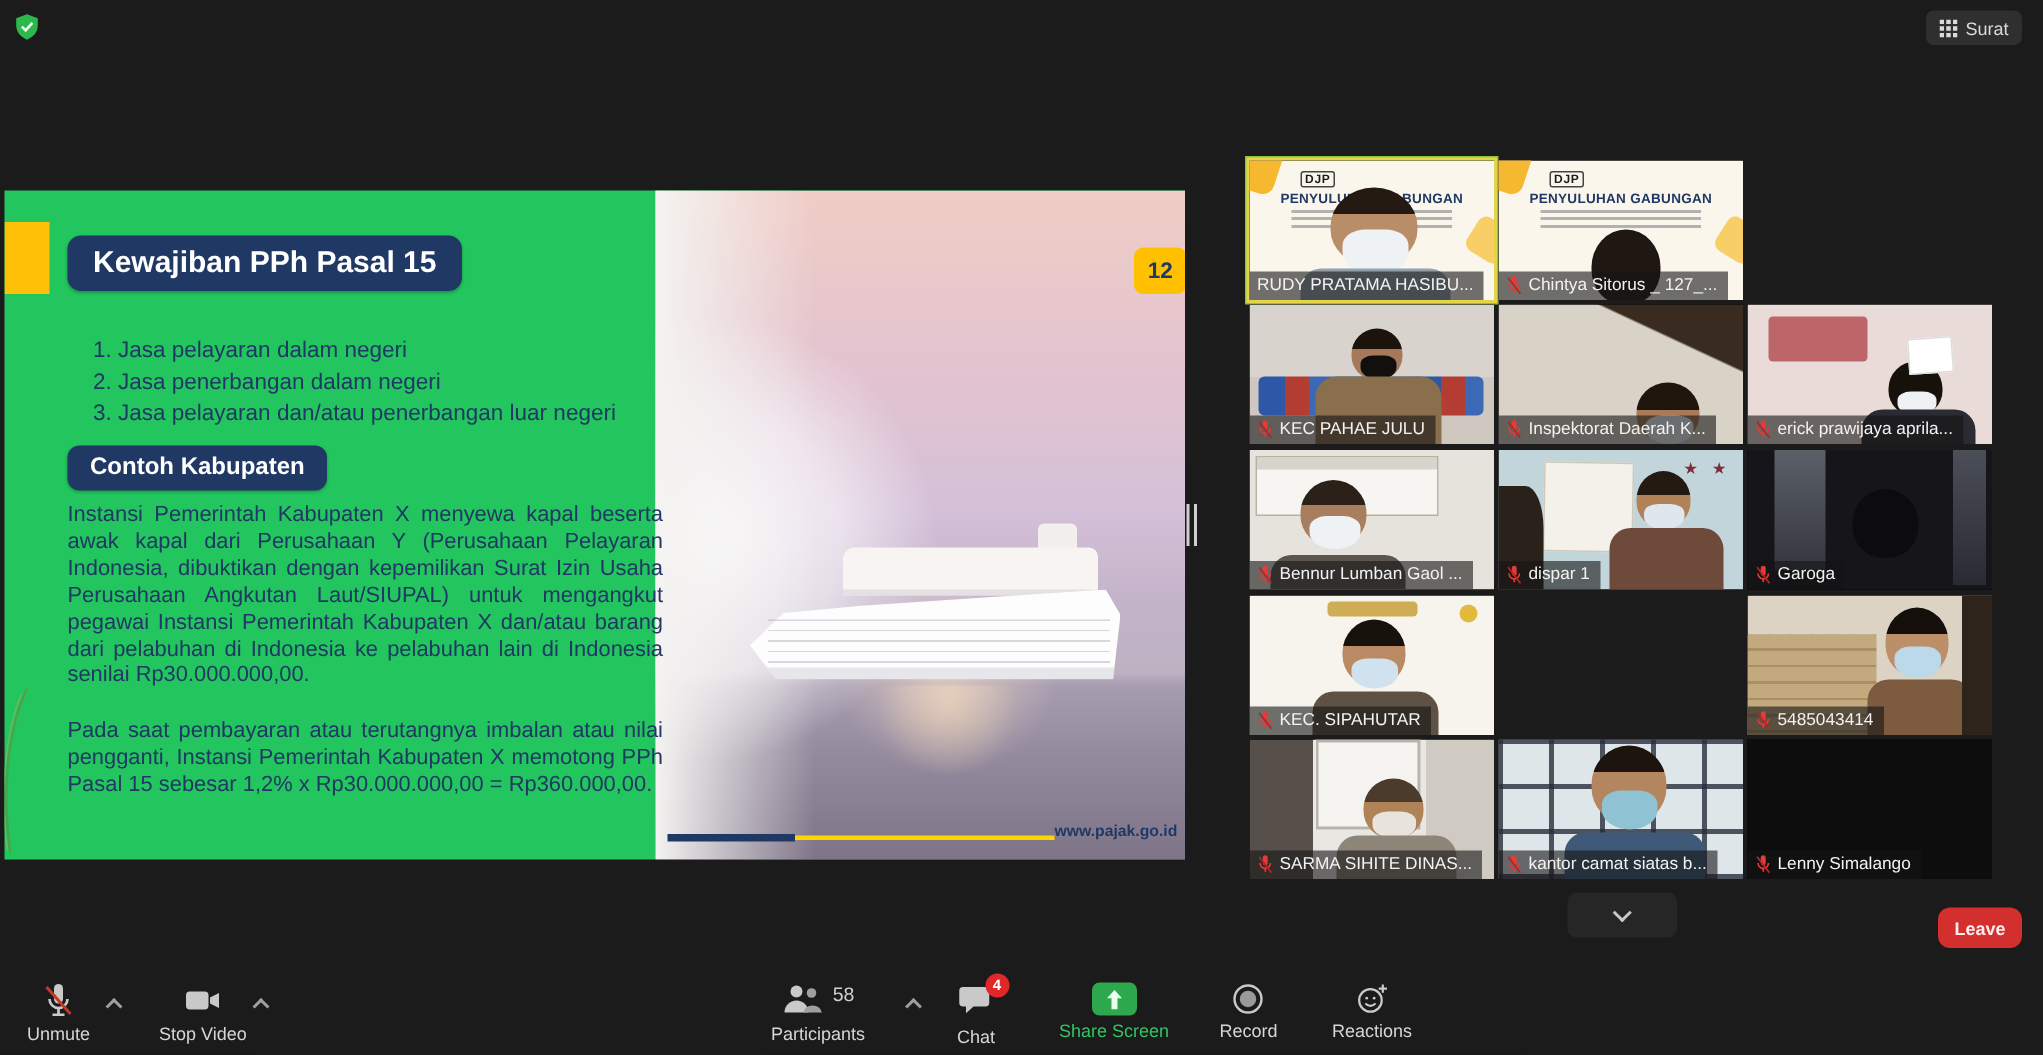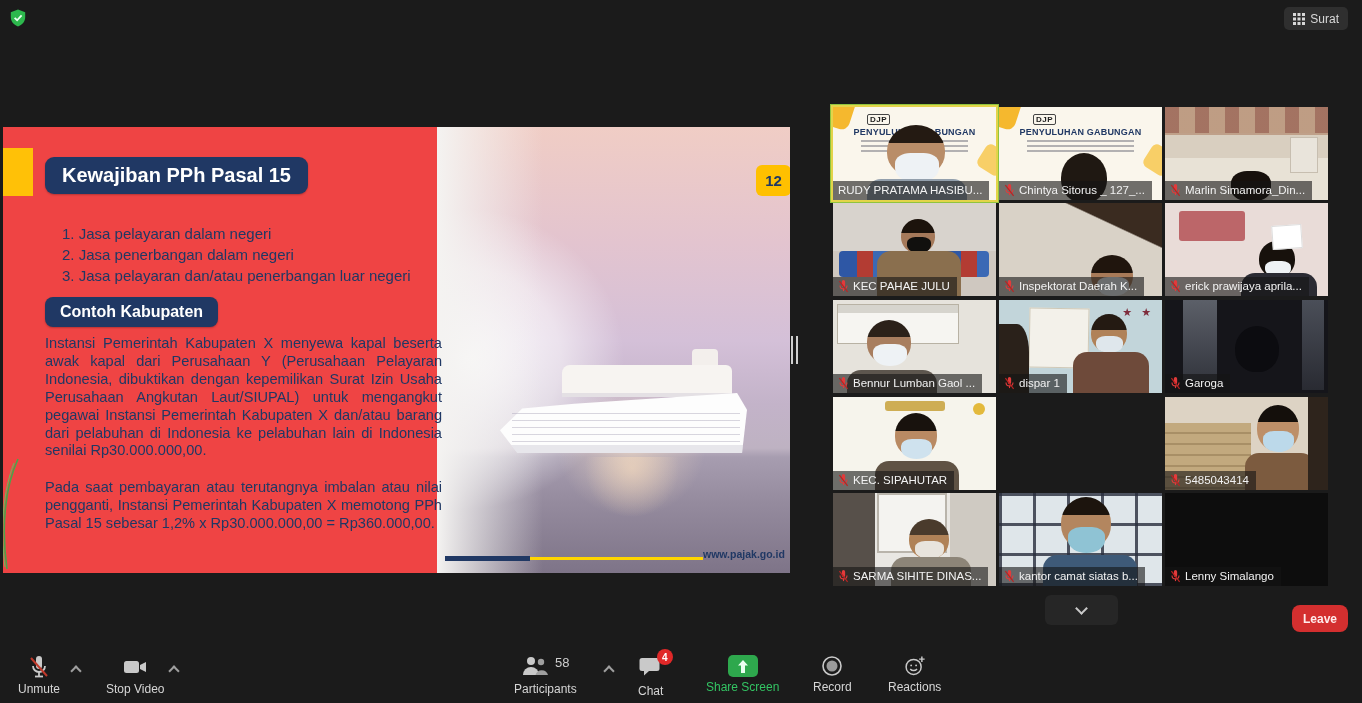--- a/index.html
+++ b/index.html
@@ -8,21 +8,21 @@
   .abs { position:absolute; }
   #stage { position:relative; width:1362px; height:703px; background:#1b1b1b; }
 
   
   #shield { left:9px; top:9px; width:18px; height:18px; }
   #view-btn { right:14px; top:7px; height:23px; background:#2f2f2f; border-radius:5px;
               display:flex; align-items:center; gap:5px; padding:0 9px; color:#d9d9d9;
               font-size:12px; cursor:pointer; }
 
   
-  #slide { left:3px; top:127px; width:787px; height:446px; background:#ef4444; overflow:hidden; }
+  #slide { left:3px; top:127px; width:787px; height:446px; background:#22c55e; overflow:hidden; }
   #slide .yellow-sq { left:0; top:21px; width:30px; height:48px; background:#ffc107; }
   .navy-pill { background:#203864; color:#fff; border-radius:9px; font-weight:bold;
                display:inline-flex; align-items:center; box-shadow:0 1px 2px rgba(0,0,0,.25); }
   #slide-title { left:42px; top:30px; height:37px; padding:0 17px; font-size:20px; }
   #page-badge { left:753px; top:38px; width:35px; height:31px; background:#ffc000; color:#203864;
                 border-radius:6px; font-weight:bold; font-size:15px; display:flex;
                 align-items:center; justify-content:center; }
   #slide-intro { left:42px; top:75px; font-size:15px; color:#203864; }
   #slide-list { left:42px; top:96px; color:#203864; font-size:15px; list-style-position:inside;
                 padding-left:17px; }
@@ -310,34 +310,20 @@
     <div class="nameplate">
       <svg width="11" height="13" viewBox="0 0 12 14">
           <path d="M4.2 1.8a1.8 1.8 0 013.6 0v4a1.8 1.8 0 01-3.6 0z" fill="#e23b3b"></path>
           <path d="M2.2 5.8a3.8 3.8 0 007.6 0" stroke="#e23b3b" stroke-width="1.2" fill="none"></path>
           <line x1="6" y1="9.8" x2="6" y2="12" stroke="#e23b3b" stroke-width="1.2"></line>
           <line x1="1.5" y1="1.2" x2="10.5" y2="12.8" stroke="#b22" stroke-width="1.3"></line>
         </svg>
       <span>Chintya Sitorus _ 127_...</span>
     </div>
   </div>
-  <div class="tile" style="left:1165px;top:107px">
-    <div class="scene s3">
-        <div class="fig-head"></div>
-      </div>
-    <div class="nameplate">
-      <svg width="11" height="13" viewBox="0 0 12 14">
-          <path d="M4.2 1.8a1.8 1.8 0 013.6 0v4a1.8 1.8 0 01-3.6 0z" fill="#e23b3b"></path>
-          <path d="M2.2 5.8a3.8 3.8 0 007.6 0" stroke="#e23b3b" stroke-width="1.2" fill="none"></path>
-          <line x1="6" y1="9.8" x2="6" y2="12" stroke="#e23b3b" stroke-width="1.2"></line>
-          <line x1="1.5" y1="1.2" x2="10.5" y2="12.8" stroke="#b22" stroke-width="1.3"></line>
-        </svg>
-      <span>Marlin Simamora_Din...</span>
-    </div>
-  </div>
 
   <div class="tile" style="left:833px;top:203px">
     <div class="scene s4">
       <div class="fig-head"></div>
         <div class="fig-mask"></div>
         <div class="fig-body"></div>
     </div>
     <div class="nameplate">
       <svg width="11" height="13" viewBox="0 0 12 14">
           <path d="M4.2 1.8a1.8 1.8 0 013.6 0v4a1.8 1.8 0 01-3.6 0z" fill="#e23b3b"></path>

